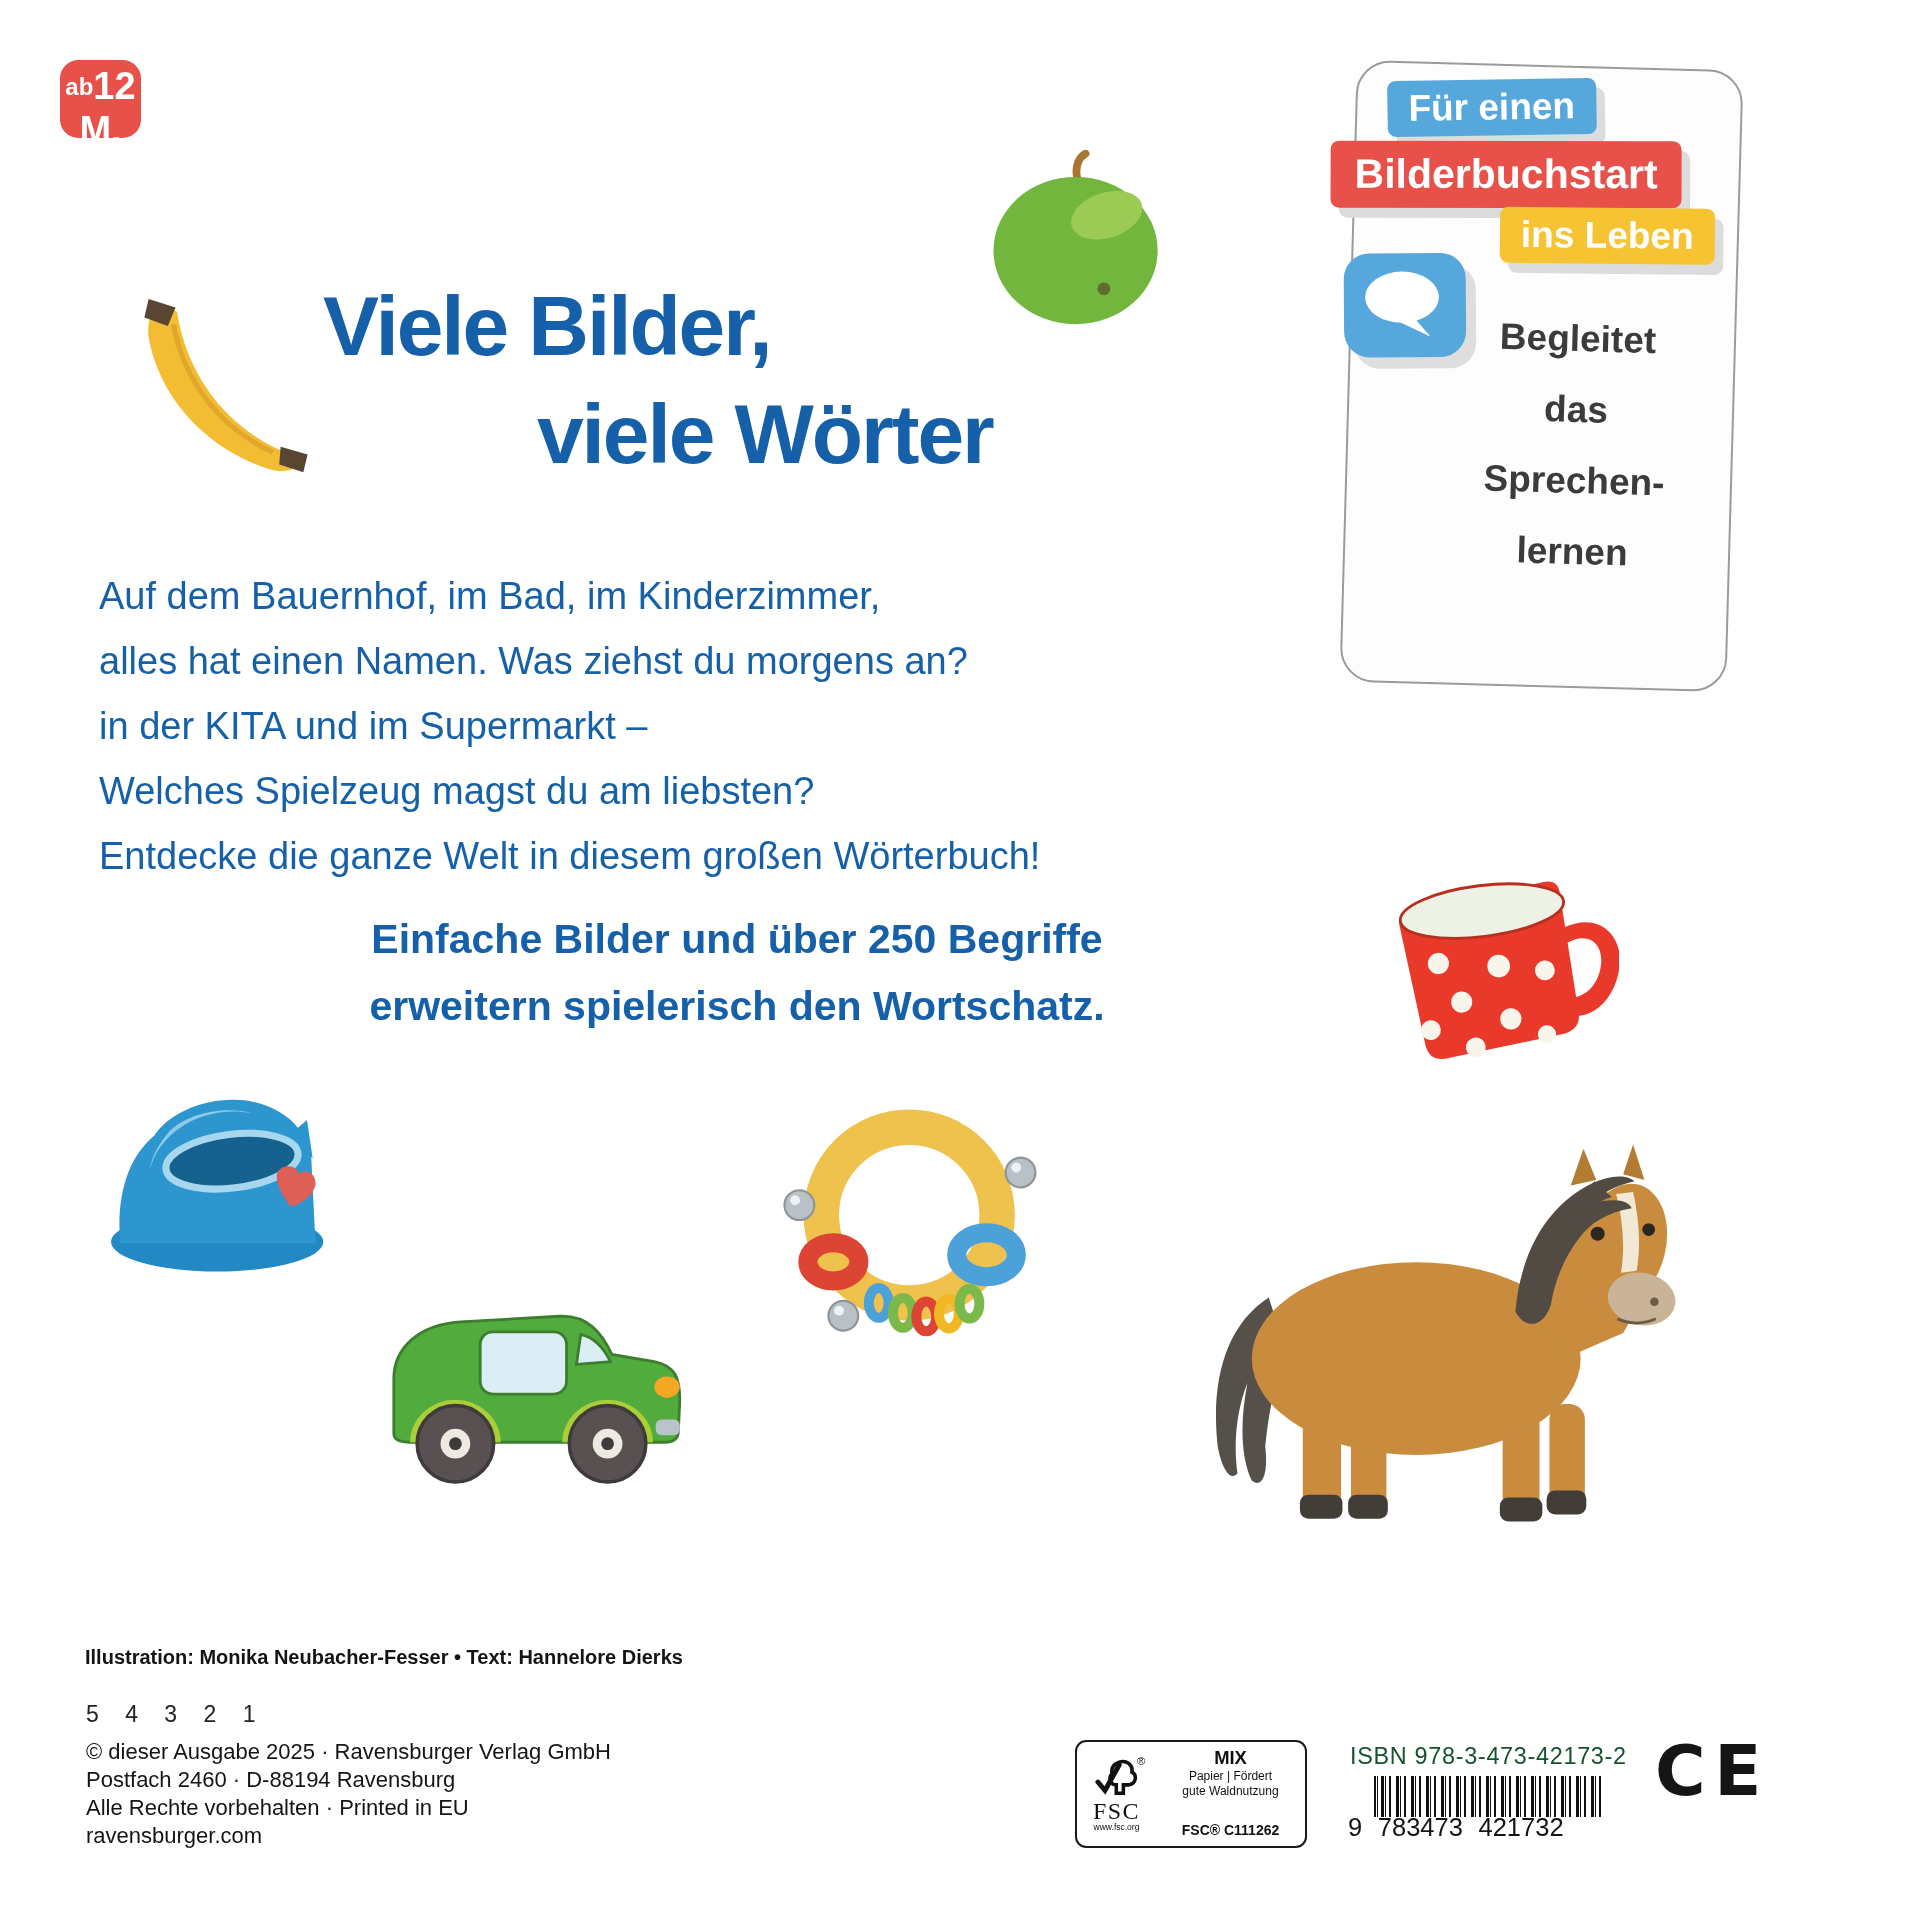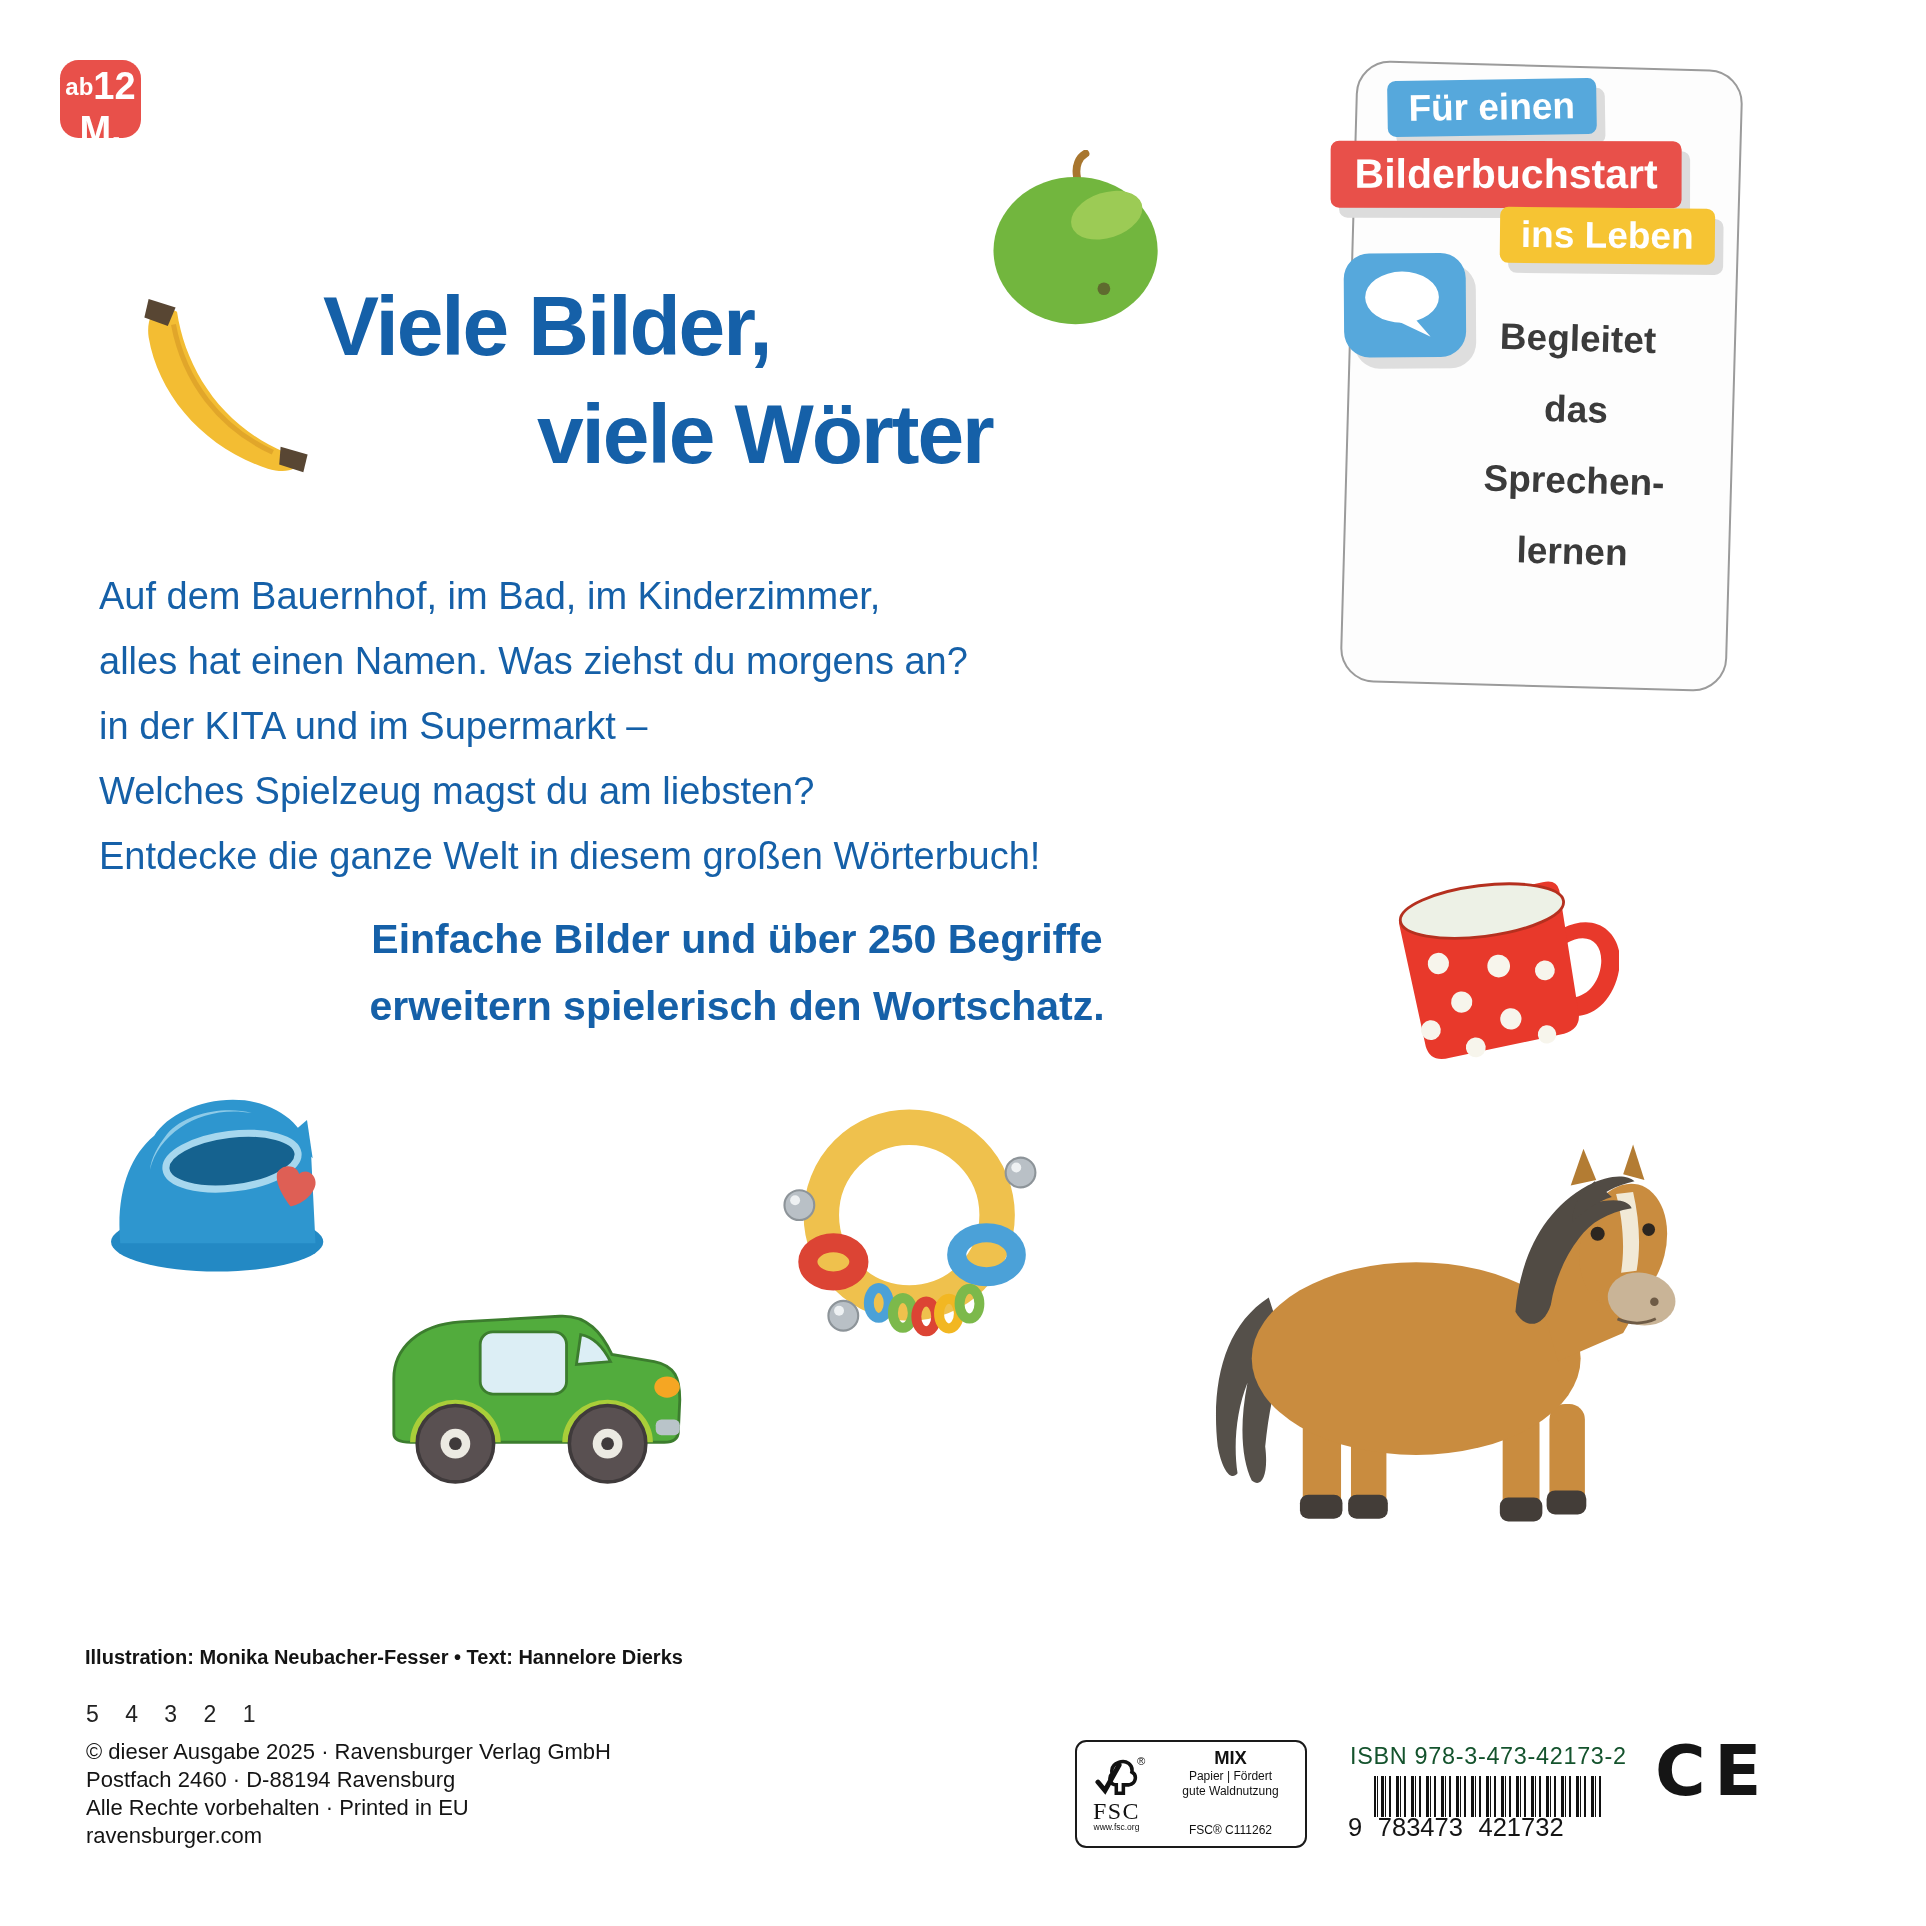--- a/index.html
+++ b/index.html
@@ -57,21 +57,21 @@
 
   .fsc-box{position:absolute;left:1075px;top:1740px;width:228px;height:104px;
     border:2.1px solid #1a1a1a;border-radius:11.3px;background:#fff;display:flex;align-items:center;}
   .fsc-left{width:79px;text-align:center;position:relative;padding-top:2.8px;}
   .fsc-reg{position:absolute;left:60px;top:0px;font-size:11.3px;}
   .fsc-word{font-family:"Liberation Serif",serif;font-size:24px;letter-spacing:1.4px;line-height:21px;}
   .fsc-url{font-size:8.5px;line-height:11.3px;}
   .fsc-right{flex:1;text-align:center;color:#111;}
   .fsc-mix{font-size:18.4px;font-weight:700;line-height:23px;}
   .fsc-desc{font-size:12px;line-height:15px;}
-  .fsc-code{font-size:12px;font-weight:400;line-height:23px;margin-top:20px;}
+  .fsc-code{font-size:14px;font-weight:700;line-height:23px;margin-top:20px;}
 
   .isbn{position:absolute;left:1350px;top:1743px;font-size:23.4px;color:#14532d;letter-spacing:0.7px;}
   .barcode{position:absolute;left:1374px;top:1776px;width:228px;height:41px;
     background:repeating-linear-gradient(90deg,#111 0 2.1px,#fff 2.1px 3.5px,#111 3.5px 4.3px,#fff 4.3px 7px,
       #111 7px 10px,#fff 10px 11.3px,#111 11.3px 12px,#fff 12px 15px);}
   .barcode-digits{position:absolute;left:1348px;top:1813px;font-size:25.5px;color:#141414;}
   .barcode-digits span{margin-right:15.6px;}
   .ce-mark{position:absolute;left:1655px;top:1731px;font-size:69px;font-weight:700;
     font-family:"DejaVu Sans",sans-serif;letter-spacing:8.5px;color:#151515;text-align:center;}
 </style>

